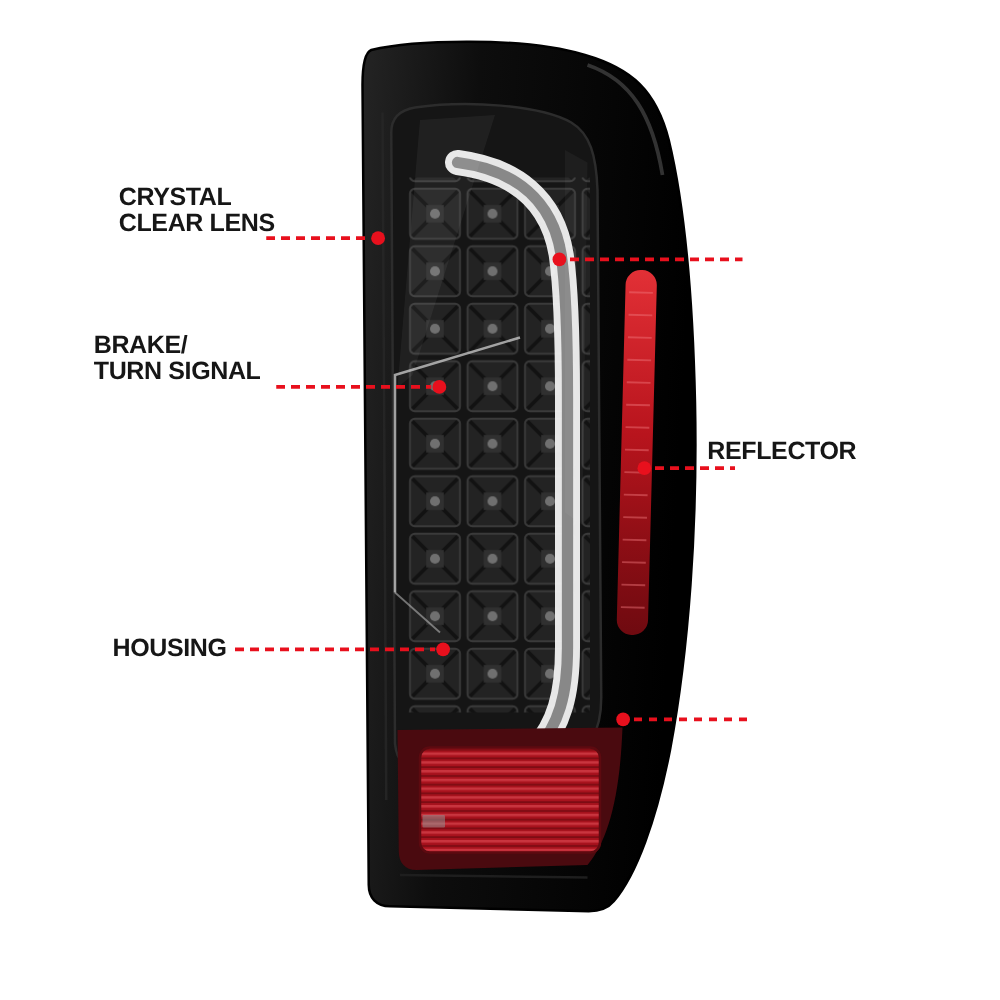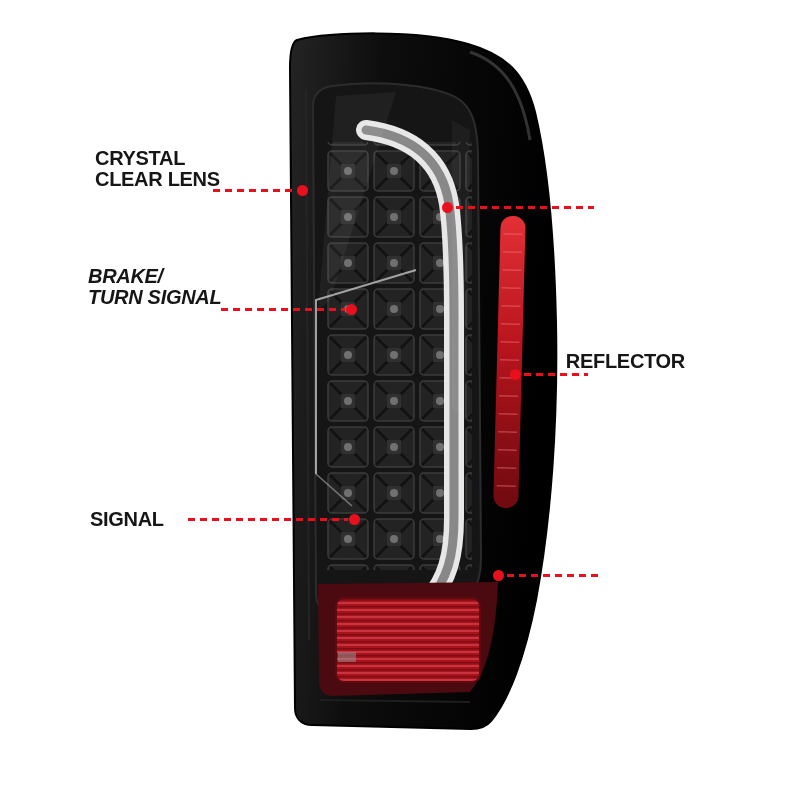--- a/index.html
+++ b/index.html
@@ -99,29 +99,29 @@
   </svg>
 
   <div class="callout-label" style="left:95px;top:148px;">CRYSTAL
 CLEAR LENS</div>
   <div class="leader" style="left:213px;top:189px;width:84px;"></div>
   <div class="dot" style="left:297px;top:185px;"></div>
 
   <div class="leader" style="left:456px;top:206px;width:138px;"></div>
   <div class="dot" style="left:442px;top:202px;"></div>
 
-  <div class="callout-label" style="left:88px;top:266px;font-style:italic;">BRAKE/
+  <div class="callout-label" style="left:75px;top:266px;">BRAKE/
 TURN SIGNAL</div>
   <div class="leader" style="left:221px;top:308px;width:124px;"></div>
   <div class="dot" style="left:346px;top:304px;"></div>
 
   <div class="callout-label right" style="right:115px;top:351px;">REFLECTOR</div>
   <div class="leader" style="left:524px;top:373px;width:64px;"></div>
   <div class="dot" style="left:510px;top:369px;"></div>
 
-  <div class="callout-label" style="left:90px;top:509px;">SIGNAL</div>
+  <div class="callout-label" style="left:90px;top:509px;">HOUSING</div>
   <div class="leader" style="left:188px;top:518px;width:160px;"></div>
   <div class="dot" style="left:349px;top:514px;"></div>
 
   <div class="leader" style="left:507px;top:574px;width:94px;"></div>
   <div class="dot" style="left:493px;top:570px;"></div>
 
 </div>
 
 </body></html>

